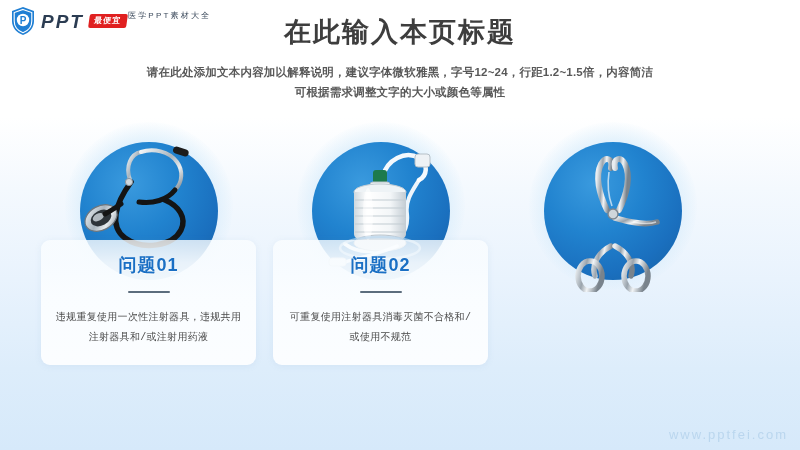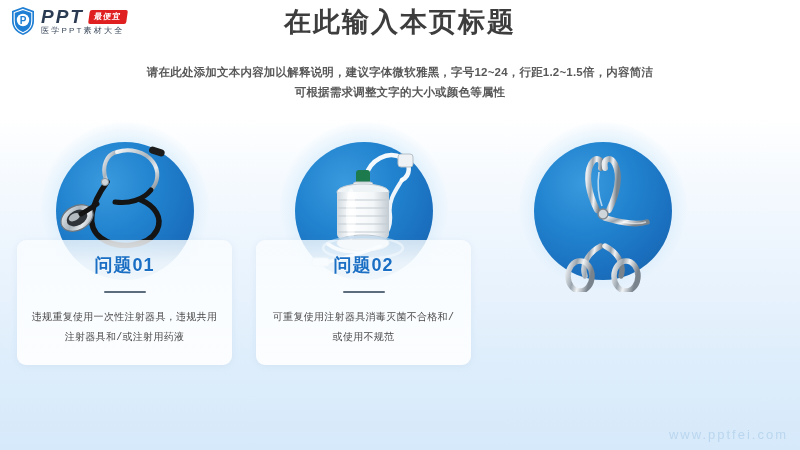--- a/index.html
+++ b/index.html
@@ -7,47 +7,47 @@
   body {
     font-family:"Liberation Sans", sans-serif;
     background:linear-gradient(to bottom, #ffffff 0%, #ffffff 26%, #f4f9fe 42%, #e9f3fd 62%, #ddedfb 82%, #d6e9fa 100%);
     position:relative;
   }
 
   
   .logo { position:absolute; left:10px; top:6px; display:flex; align-items:center; gap:5px; }
   .shield { width:26px; height:30px; position:relative; flex:none; }
   .shield svg { display:block; }
-  .logo-txt { display:flex; flex-direction:column; justify-content:center; gap:1px; }
+  .logo-txt { display:flex; justify-content:center; gap:1px; }
   .logo-row1 { display:flex; align-items:center; gap:5px; }
   .ppt-word {
     font-size:19px; font-weight:bold; color:#2b3c52; letter-spacing:2px;
     font-family:"Liberation Sans", sans-serif; line-height:1; font-style:italic;
   }
   .red-badge {
     background:#e02020; color:#fff; font-size:8px; line-height:1;
     padding:3px 6px 3px 5px; border-radius:2px; letter-spacing:1px;
     transform:skewX(-8deg); font-weight:bold;
   }
   .logo-sub {
     font-size:8px; color:#3c4a5c; letter-spacing:2.2px; line-height:1; white-space:nowrap;
   }
 
   
   .page-title {
-    position:absolute; top:4px; left:0; width:800px; text-align:center;
+    position:absolute; top:14px; left:0; width:800px; text-align:center;
     font-size:27px; font-weight:bold; color:#3d3d3d; letter-spacing:2px;
   }
   .subtitle {
     position:absolute; top:62px; left:0; width:800px; text-align:center;
     font-size:11.5px; color:#585858; line-height:1.75; letter-spacing:.2px;font-weight:bold;
   }
 
   
-  .columns { position:absolute; top:128px; left:0; width:727px; display:flex; justify-content:center; gap:24px; }
+  .columns { position:absolute; top:128px; left:17px; width:727px; display:flex; justify-content:center; gap:17px; }
   .col { width:215px; position:relative; }
 
   
   .circle-wrap { position:relative; height:150px; display:flex; justify-content:center; }
   .glow {
     position:absolute; top:-6px; left:50%; transform:translateX(-50%);
     width:168px; height:168px; border-radius:50%;
     background:radial-gradient(circle, rgba(205,232,250,.95) 40%, rgba(214,236,252,0) 72%);
   }
   .circle {

